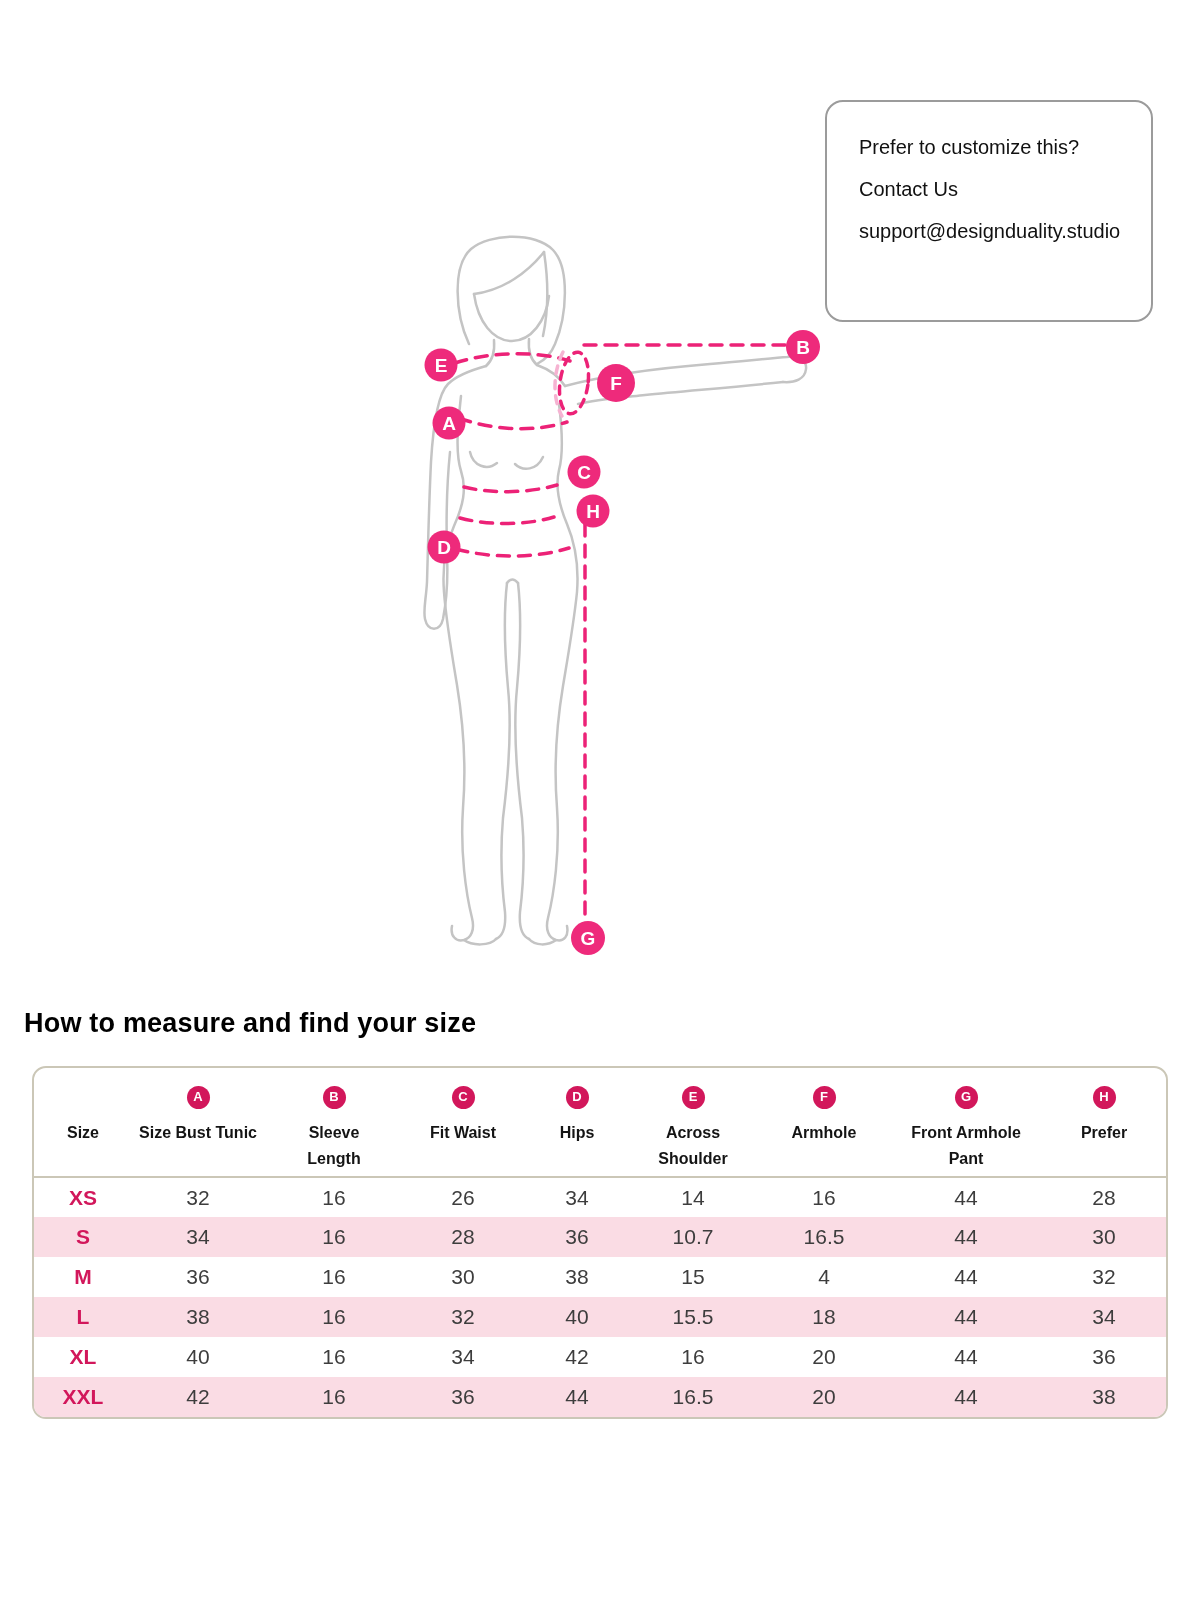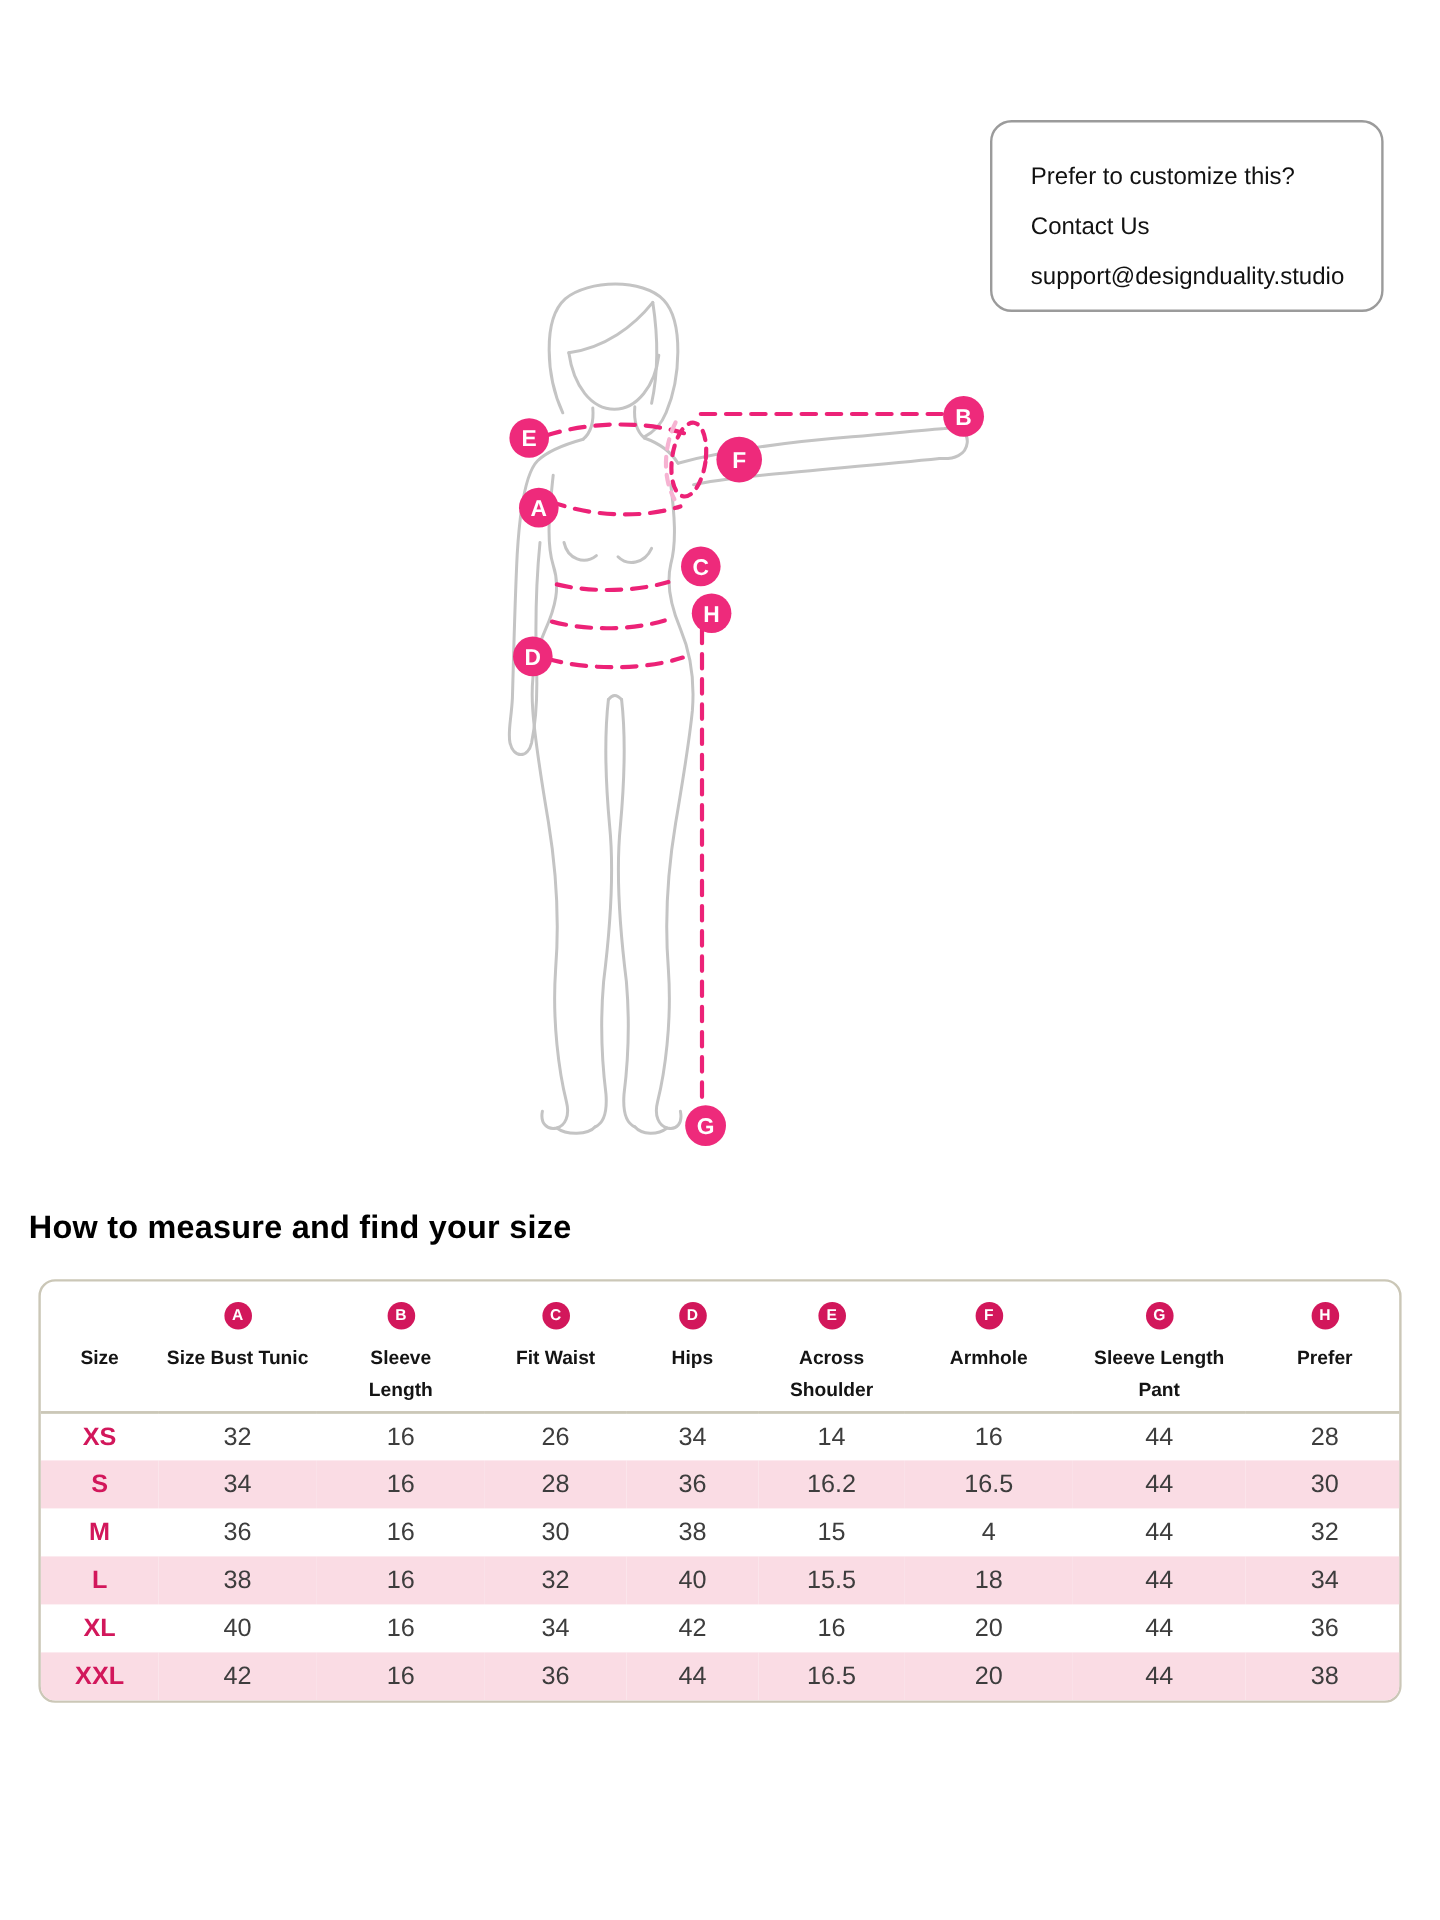--- a/index.html
+++ b/index.html
@@ -3,21 +3,21 @@
 <meta charset="utf-8">
 <style>
   html,body { margin:0; padding:0; background:#ffffff; }
   .page {
     position:relative; width:1200px; height:1600px; background:#ffffff;
     font-family:"Liberation Sans", sans-serif; overflow:hidden;
   }
 
   
   .callout {
-    position:absolute; left:825px; top:100px; width:328px; height:160px;
+    position:absolute; left:825px; top:100px; width:328px; height:222px;
     border:2px solid #9b9b9b; border-radius:18px; box-sizing:border-box;
     padding:34px 18px 0 32px; background:#ffffff;
   }
   .callout p { margin:0 0 19px 0; font-size:20px; line-height:23px; color:#111111; }
 
   
   .figure { position:absolute; left:0; top:0; pointer-events:none; }
   .marker-letter {
     font-family:"Liberation Sans", sans-serif; font-size:19px; font-weight:700;
     fill:#ffffff; text-anchor:middle;
@@ -182,21 +182,21 @@
           <th>
             <div class="th-circle-row"><span class="th-circle">E</span></div>
             <div class="th-label">Across Shoulder</div>
           </th>
           <th>
             <div class="th-circle-row"><span class="th-circle">F</span></div>
             <div class="th-label">Armhole</div>
           </th>
           <th>
             <div class="th-circle-row"><span class="th-circle">G</span></div>
-            <div class="th-label">Sleeve Length Pant</div>
+            <div class="th-label">Front Armhole Pant</div>
           </th>
           <th>
             <div class="th-circle-row"><span class="th-circle">H</span></div>
             <div class="th-label">Prefer</div>
           </th>
         </tr>
       </thead>
       <tbody>
         <tr>
           <td class="size-label">XS</td>
@@ -208,21 +208,21 @@
           <td>16</td>
           <td>44</td>
           <td>28</td>
         </tr>
         <tr class="stripe">
           <td class="size-label">S</td>
           <td>34</td>
           <td>16</td>
           <td>28</td>
           <td>36</td>
-          <td>16.2</td>
+          <td>10.7</td>
           <td>16.5</td>
           <td>44</td>
           <td>30</td>
         </tr>
         <tr>
           <td class="size-label">M</td>
           <td>36</td>
           <td>16</td>
           <td>30</td>
           <td>38</td>

